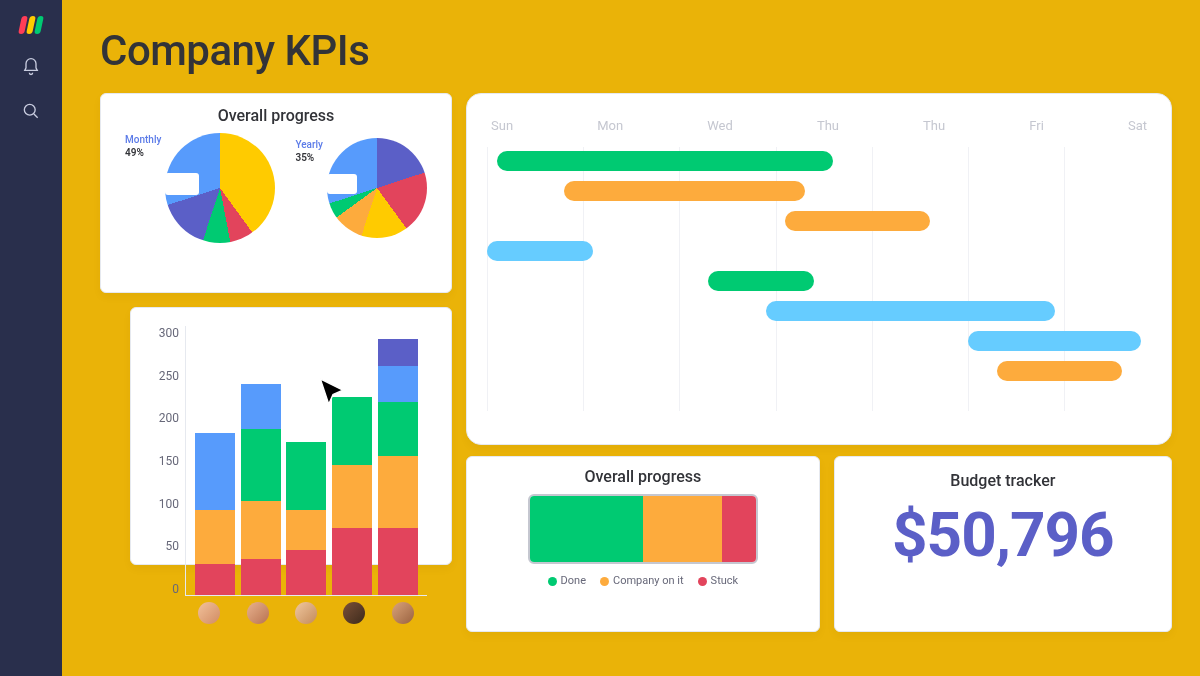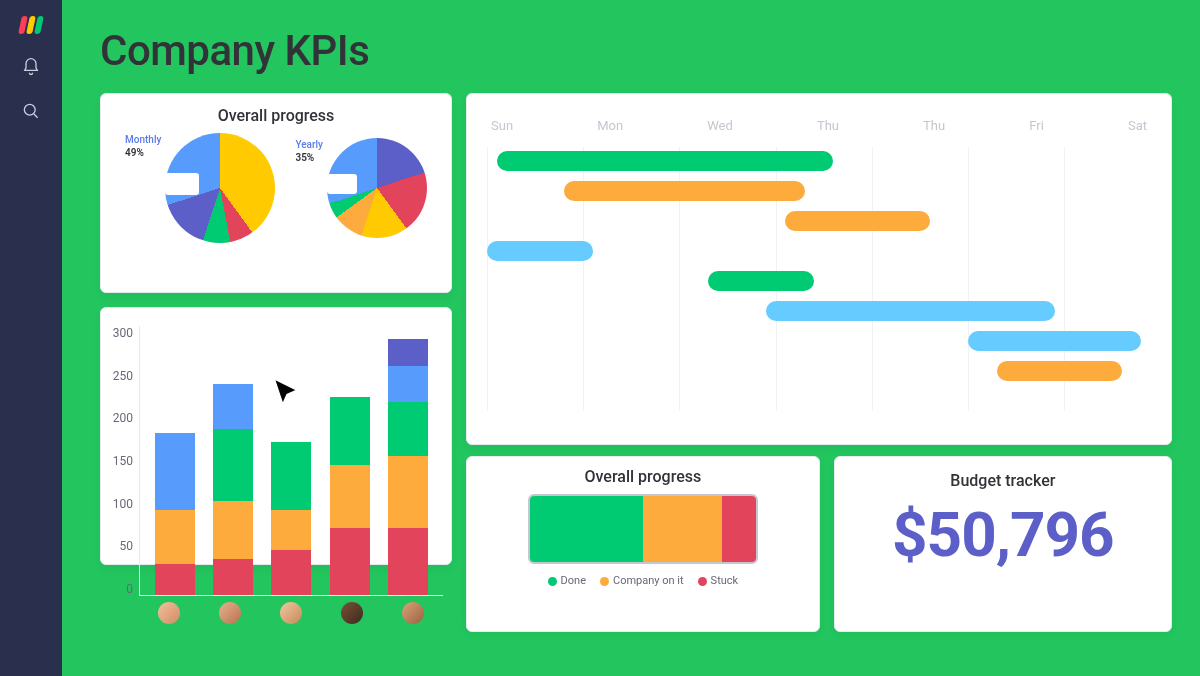--- a/index.html
+++ b/index.html
@@ -1,17 +1,17 @@
 <!DOCTYPE html>
 <html><head>
 <meta charset="utf-8">
 <style>
   * { box-sizing: border-box; margin: 0; padding: 0; }
   html, body { width: 1200px; height: 676px; font-family: -apple-system, BlinkMacSystemFont, "Segoe UI", Roboto, Helvetica, Arial, sans-serif; overflow: hidden; }
-  .app { display: flex; width: 100%; height: 100%; background: #22c55e; }
+  .app { display: flex; width: 100%; height: 100%; background: #eab308; }
   .sidebar { width: 62px; background: #292f4c; display: flex; flex-direction: column; align-items: center; padding-top: 16px; gap: 22px; }
   .logo { display: flex; gap: 2px; }
   .logo span { width: 6px; height: 18px; border-radius: 3px; transform: skewX(-12deg); display: inline-block; }
   .logo .r { background: #ff3d57; }
   .logo .y { background: #ffcb00; }
   .logo .g { background: #00ca72; }
   .side-icon { color: #c9cde0; width: 22px; height: 22px; display:flex; align-items:center; justify-content:center; cursor:pointer; }
   .side-icon svg { width: 20px; height: 20px; stroke: currentColor; fill: none; stroke-width: 1.6; }
 
   .main { flex: 1; padding: 26px 28px 18px 38px; position: relative; }
@@ -28,28 +28,28 @@
   .pie-wrap { display: flex; align-items: flex-start; gap: 4px; }
   .pie-label { font-size: 10px; line-height: 1.3; }
   .pie-label .lbl { color: #5b7be8; font-weight: 500; display:block; }
   .pie-label .pct { color: #323338; font-weight: 600; }
   .pie { width: 110px; height: 110px; border-radius: 50%; position: relative; }
   .pie .notch { position: absolute; width: 34px; height: 22px; background: #fff; left: 0; top: 40px; border-radius: 3px; }
   .pie2 { width: 100px; height: 100px; }
   .pie2 .notch { width: 30px; height: 20px; top: 36px; }
 
   
-  .gantt-card { grid-column: 2; grid-row: 1 / span 2; height: 352px; padding: 24px 20px 14px; }
+  .gantt-card { grid-column: 2; grid-row: 1 / span 2; height: 352px; padding: 24px 20px 14px; border-radius: 15px; }
   .gantt-head { display: flex; justify-content: space-between; font-size: 13px; color: #c5c7d0; padding: 0 4px 18px; }
   .gantt-body { position: relative; height: 260px; }
   .gantt-body .vline { position: absolute; top: -4px; bottom: 0; width: 1px; background: #f0f1f5; }
   .gbar { position: absolute; height: 20px; border-radius: 10px; }
 
   
-  .bars-card { grid-column: 1; grid-row: 2; height: 258px; padding: 18px 8px 8px; }
+  .bars-card { grid-column: 1; grid-row: 2; height: 258px; padding: 18px 24px 8px; margin-left: 30px; }
   .bars-area { display:flex; align-items:stretch; height: 270px; }
   .y-axis { display:flex; flex-direction:column; justify-content:space-between; font-size: 12px; color:#676879; width: 30px; text-align:right; padding-right: 6px; }
   .bars { flex:1; display:flex; align-items:flex-end; justify-content:space-around; border-left:1px solid #e6e9ef; border-bottom:1px solid #e6e9ef; padding: 0 6px; position: relative; }
   .barcol { width: 40px; display:flex; flex-direction:column; justify-content:flex-end; }
   .seg { width: 100%; }
   .avatars { display:flex; justify-content:space-around; padding: 6px 0 0 30px; }
   .avatar { width: 22px; height: 22px; border-radius: 50%; display:inline-block; }
   .cursor { position:absolute; left: 130px; top: 50px; pointer-events:none; }
   .cursor svg { width: 34px; height: 34px; }
 

